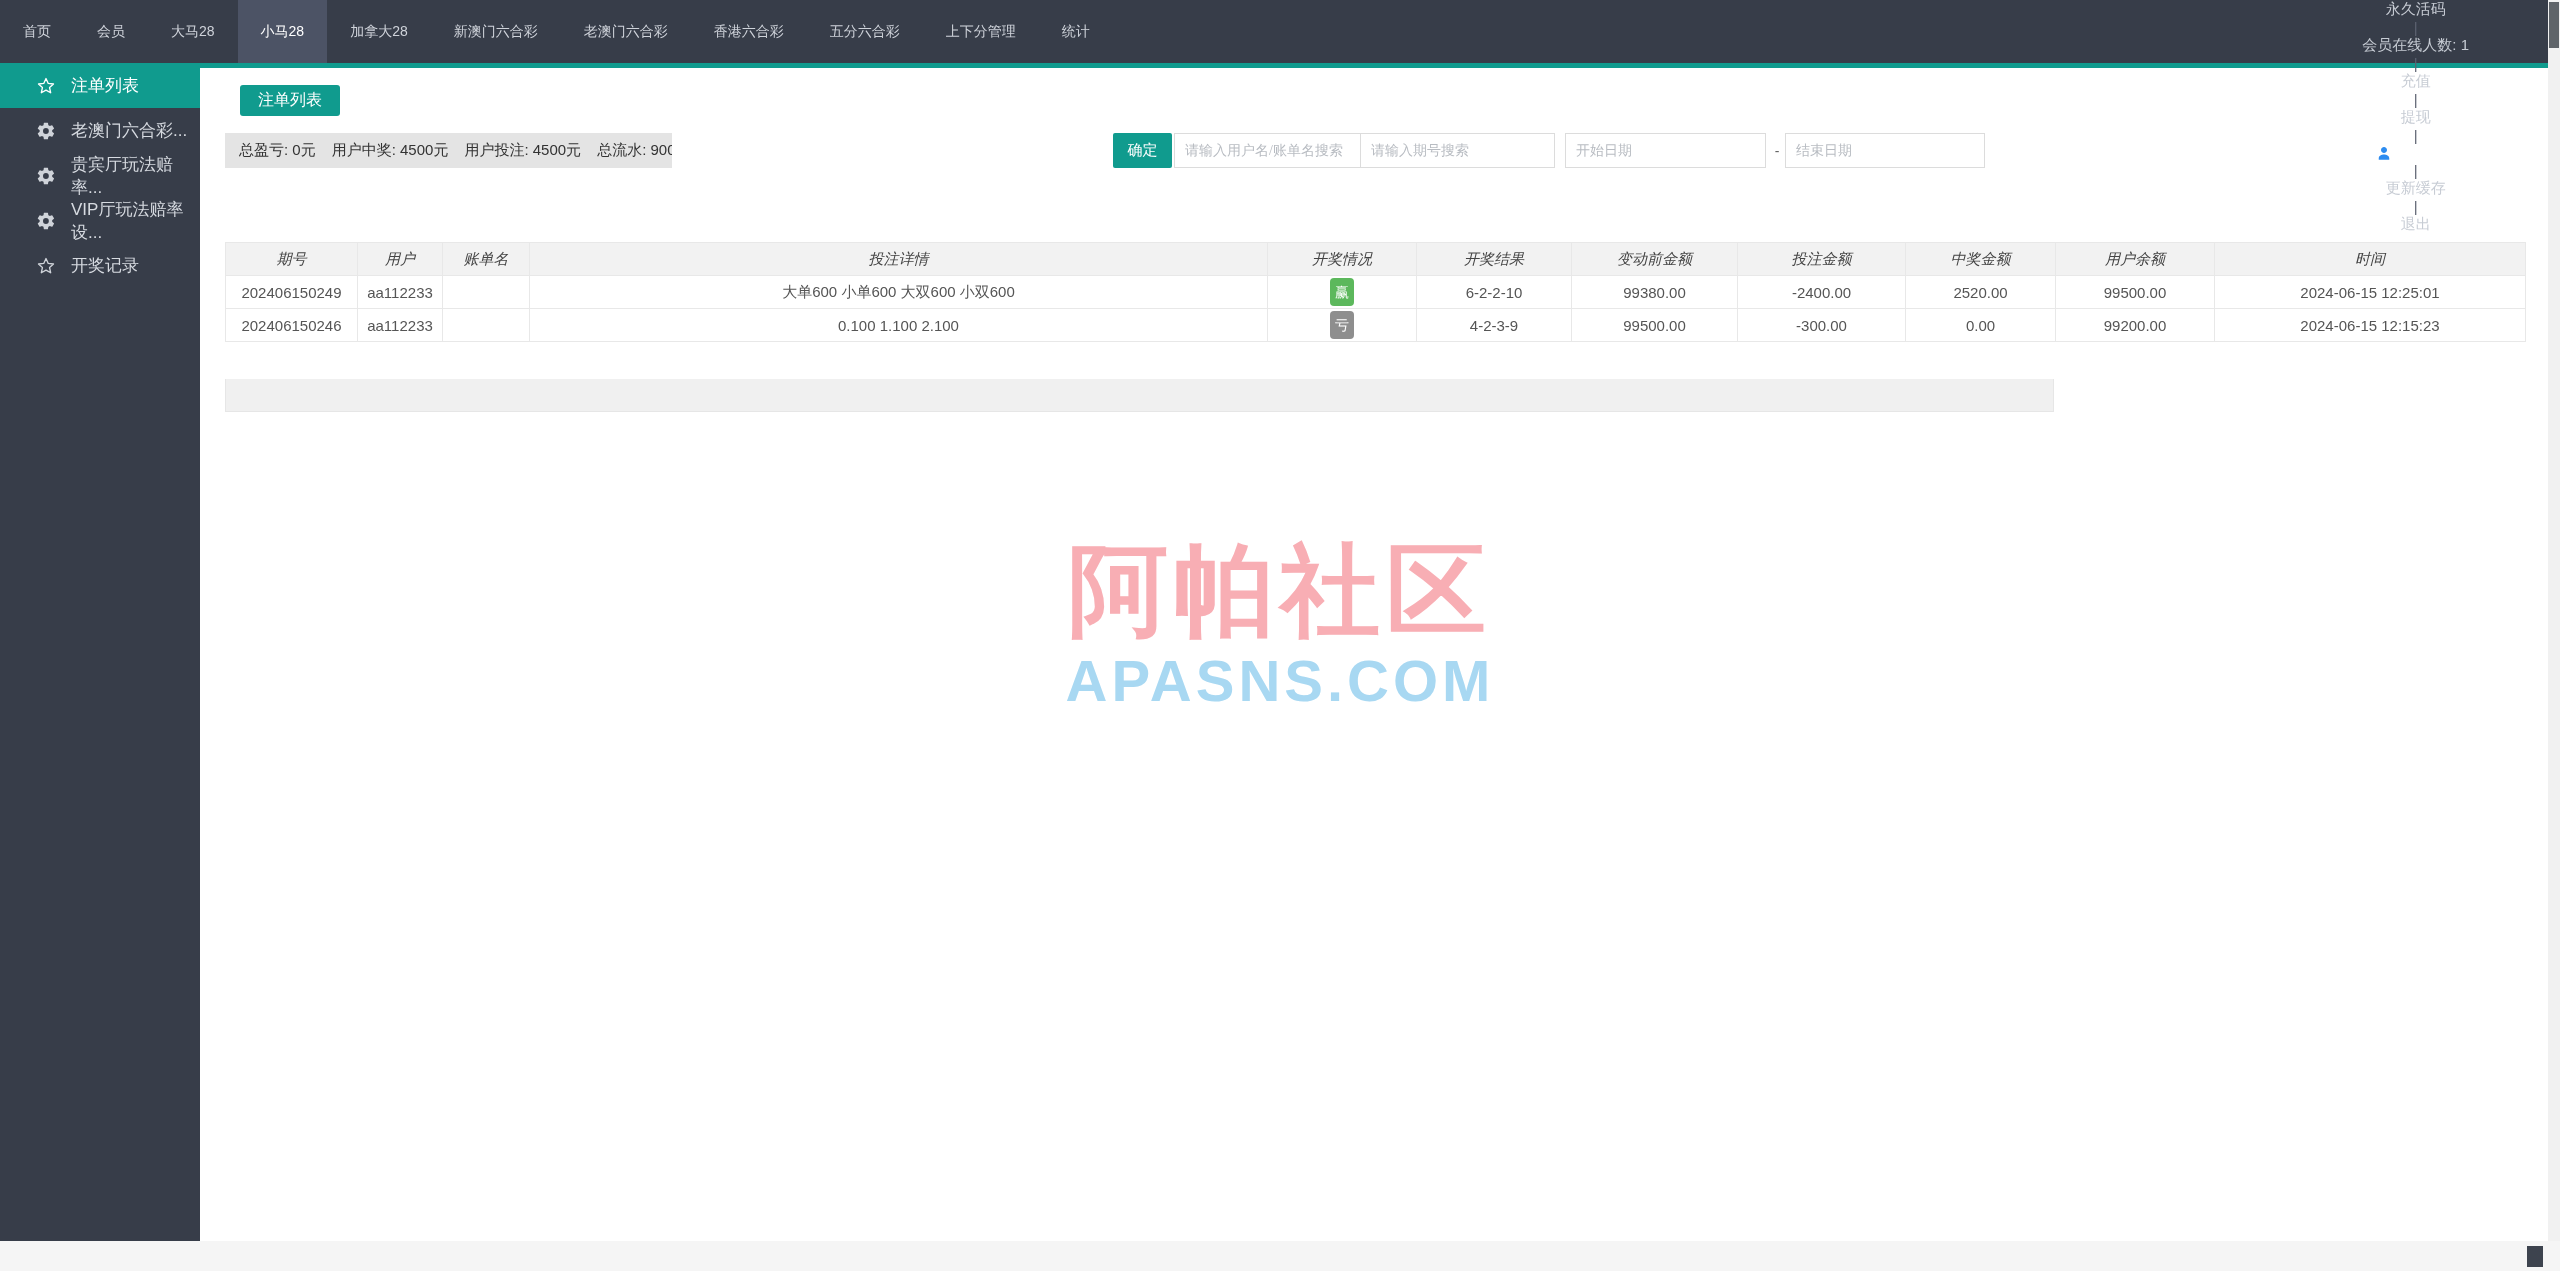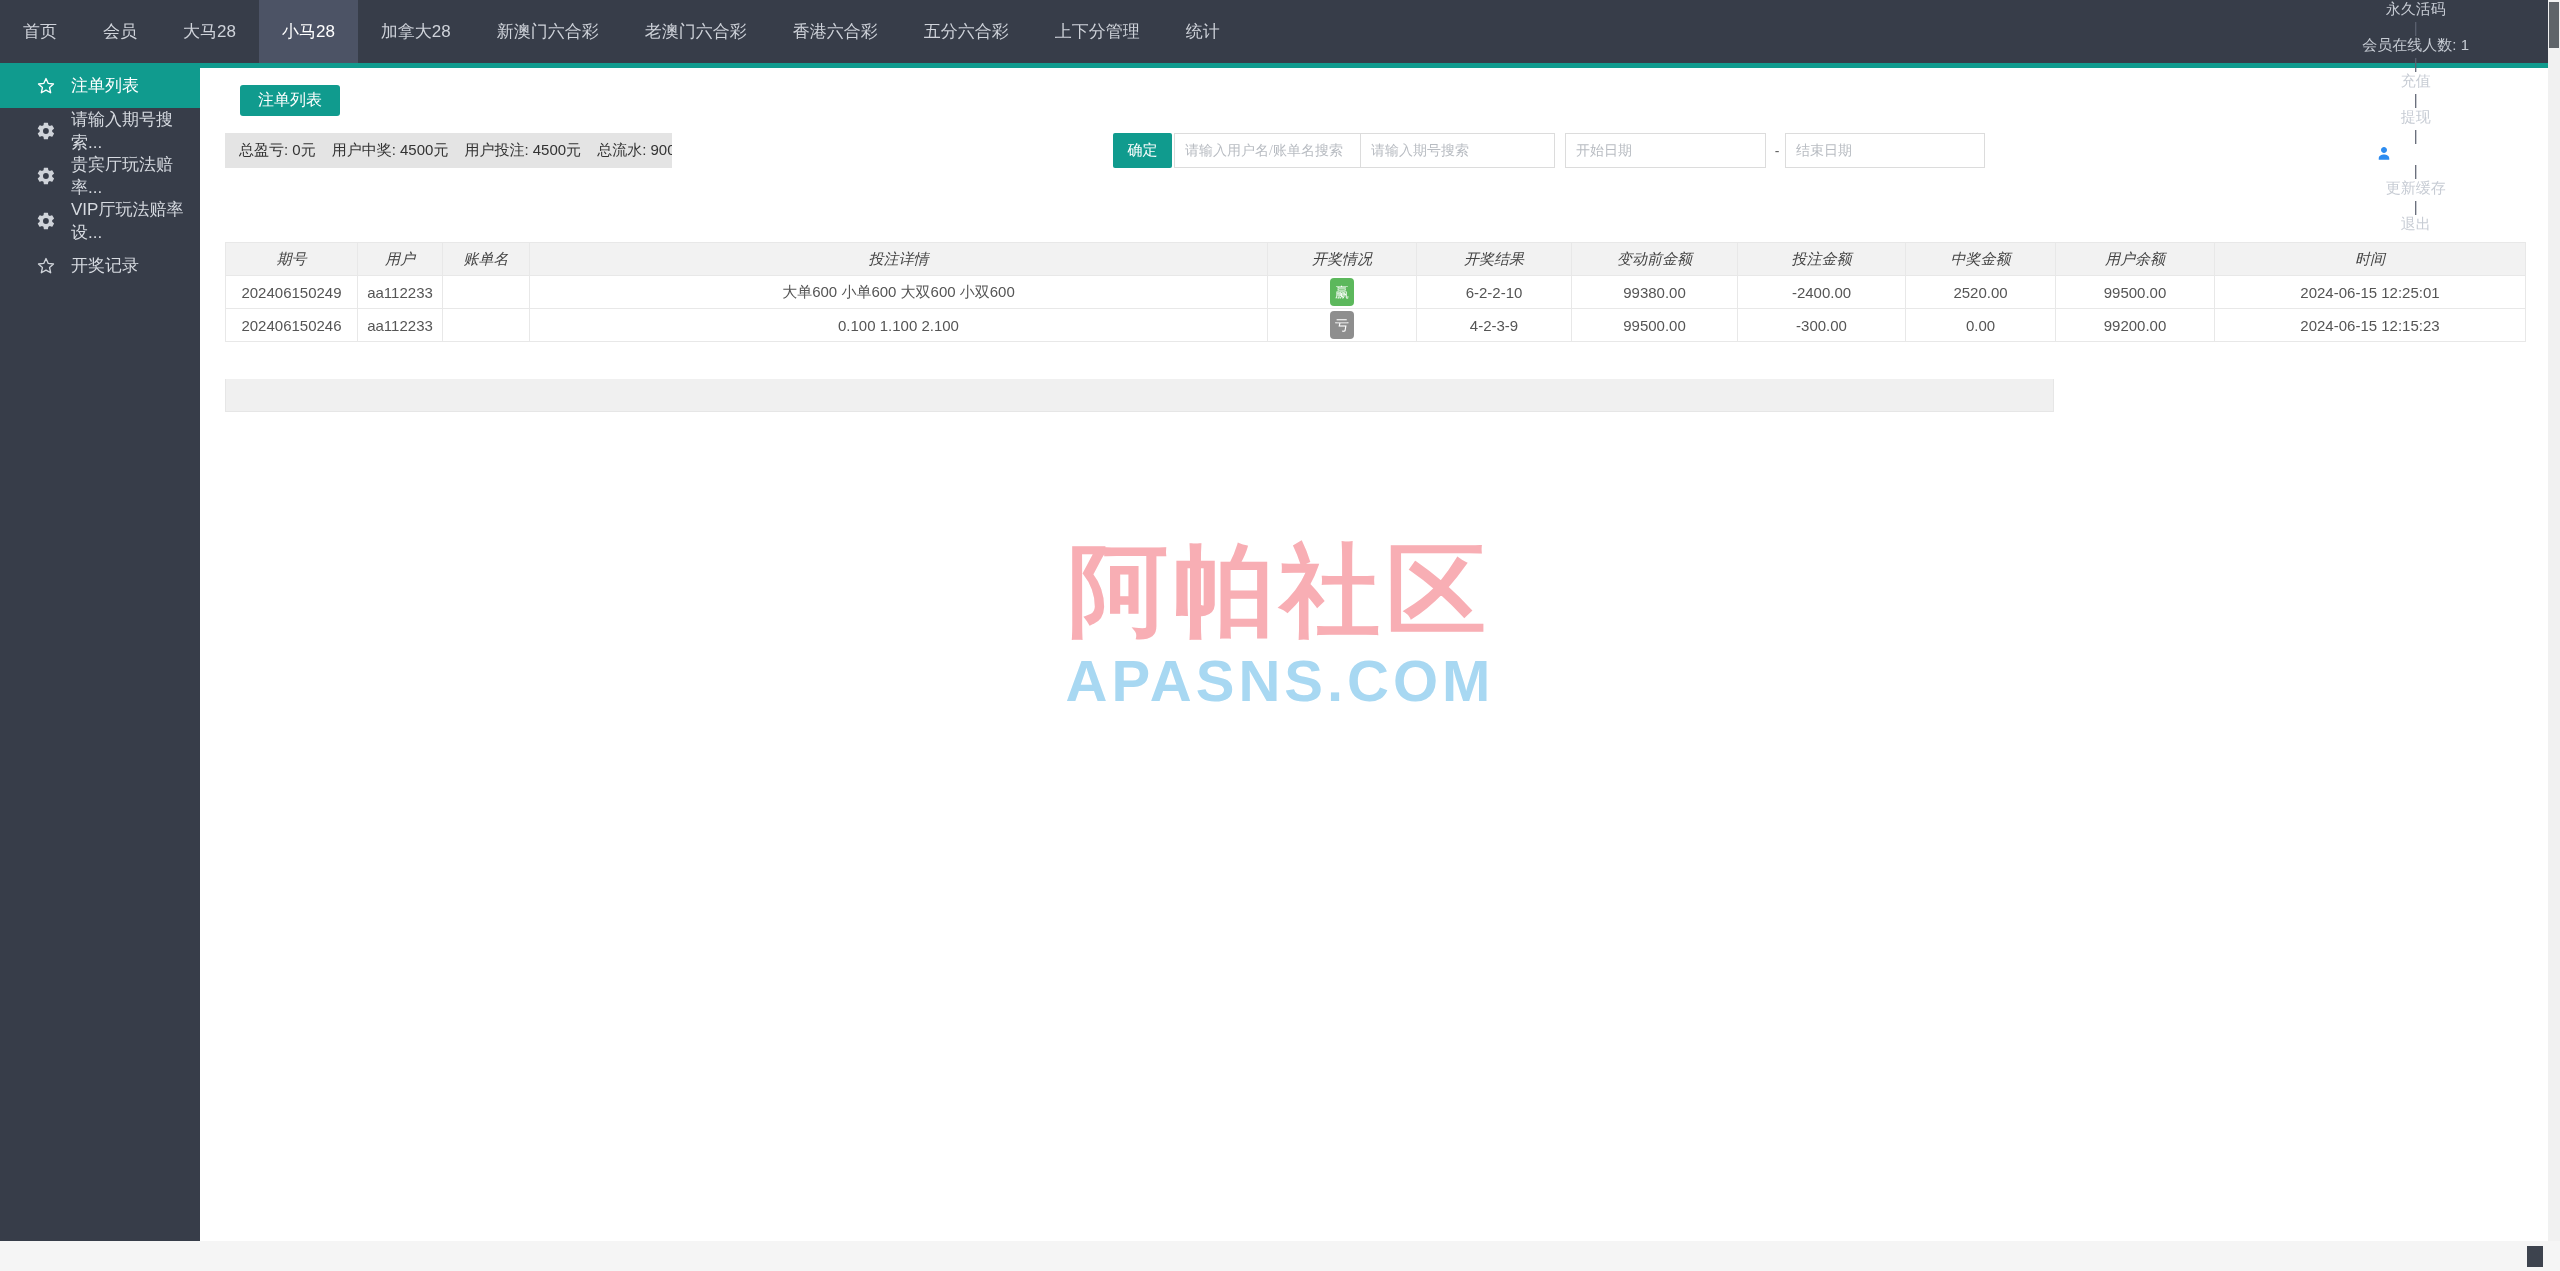--- a/index.html
+++ b/index.html
@@ -3,21 +3,21 @@
 <meta charset="utf-8">
 <style>
   * { margin:0; padding:0; box-sizing:border-box; }
   html,body { width:2560px; height:1271px; overflow:hidden; }
   body { font-family:"Liberation Sans","DejaVu Sans",sans-serif; background:#fff; position:relative; }
 
   
   .topbar { position:absolute; left:0; top:0; width:2548px; height:63px; background:#373d49;
             display:flex; align-items:stretch; justify-content:space-between; z-index:5; }
   .nav-items { display:flex; align-items:stretch; }
-  .nav-item { color:#cfd3da; font-size:17px; padding:0 23px; display:flex; align-items:center; cursor:pointer; }
+  .nav-item { color:#cfd3da; font-size:14px; padding:0 23px; display:flex; align-items:center; cursor:pointer; }
   .nav-item.active { background:#4c5365; color:#fff; }
   .nav-right { display:flex; align-items:center; padding-right:79px; color:#c7ccd4; font-size:15px;flex-direction:column; }
   .nav-right .sep { color:#5d6371; margin:0 14px; }
   .nav-right .nav-link { cursor:pointer; }
   .nav-user { display:flex; align-items:center; gap:22px; color:#fff; }
   .nav-user svg { display:block; }
 
   
   .sidebar { position:absolute; left:0; top:63px; width:200px; height:1178px; background:#373d49; z-index:4; }
   .side-item { height:45px; display:flex; align-items:center; gap:15px; padding-left:36px;
@@ -138,21 +138,21 @@
         </svg>
       </span>
     <span>注单列表</span>
   </div>
   <div class="side-item">
     <span class="icon">
         <svg width="20" height="20" viewBox="0 0 24 24">
           <path fill="currentColor" d="M19.4 13c.04-.33.06-.66.06-1s-.02-.67-.07-1l2.1-1.65a.5.5 0 0 0 .12-.64l-2-3.46a.5.5 0 0 0-.61-.22l-2.49 1a7.3 7.3 0 0 0-1.73-1l-.38-2.65A.5.5 0 0 0 13.9 2h-4a.5.5 0 0 0-.5.42l-.38 2.65c-.63.26-1.2.6-1.73 1l-2.49-1a.5.5 0 0 0-.61.22l-2 3.46a.5.5 0 0 0 .12.64L4.4 11c-.05.33-.07.66-.07 1s.02.67.07 1l-2.1 1.65a.5.5 0 0 0-.12.64l2 3.46c.14.24.42.33.61.22l2.49-1c.53.4 1.1.74 1.73 1l.38 2.65c.04.24.25.42.5.42h4c.25 0 .46-.18.5-.42l.38-2.65a7.3 7.3 0 0 0 1.73-1l2.49 1c.23.09.5 0 .61-.22l2-3.46a.5.5 0 0 0-.12-.64L19.4 13zM11.9 15.5a3.5 3.5 0 1 1 0-7 3.5 3.5 0 0 1 0 7z"></path>
         </svg>
       </span>
-    <span>请输入期号搜索...</span>
+    <span>老澳门六合彩...</span>
   </div>
   <div class="side-item">
     <span class="icon">
         <svg width="20" height="20" viewBox="0 0 24 24">
           <path fill="currentColor" d="M19.4 13c.04-.33.06-.66.06-1s-.02-.67-.07-1l2.1-1.65a.5.5 0 0 0 .12-.64l-2-3.46a.5.5 0 0 0-.61-.22l-2.49 1a7.3 7.3 0 0 0-1.73-1l-.38-2.65A.5.5 0 0 0 13.9 2h-4a.5.5 0 0 0-.5.42l-.38 2.65c-.63.26-1.2.6-1.73 1l-2.49-1a.5.5 0 0 0-.61.22l-2 3.46a.5.5 0 0 0 .12.64L4.4 11c-.05.33-.07.66-.07 1s.02.67.07 1l-2.1 1.65a.5.5 0 0 0-.12.64l2 3.46c.14.24.42.33.61.22l2.49-1c.53.4 1.1.74 1.73 1l.38 2.65c.04.24.25.42.5.42h4c.25 0 .46-.18.5-.42l.38-2.65a7.3 7.3 0 0 0 1.73-1l2.49 1c.23.09.5 0 .61-.22l2-3.46a.5.5 0 0 0-.12-.64L19.4 13zM11.9 15.5a3.5 3.5 0 1 1 0-7 3.5 3.5 0 0 1 0 7z"></path>
         </svg>
       </span>
     <span>贵宾厅玩法赔率...</span>
   </div>
   <div class="side-item">

